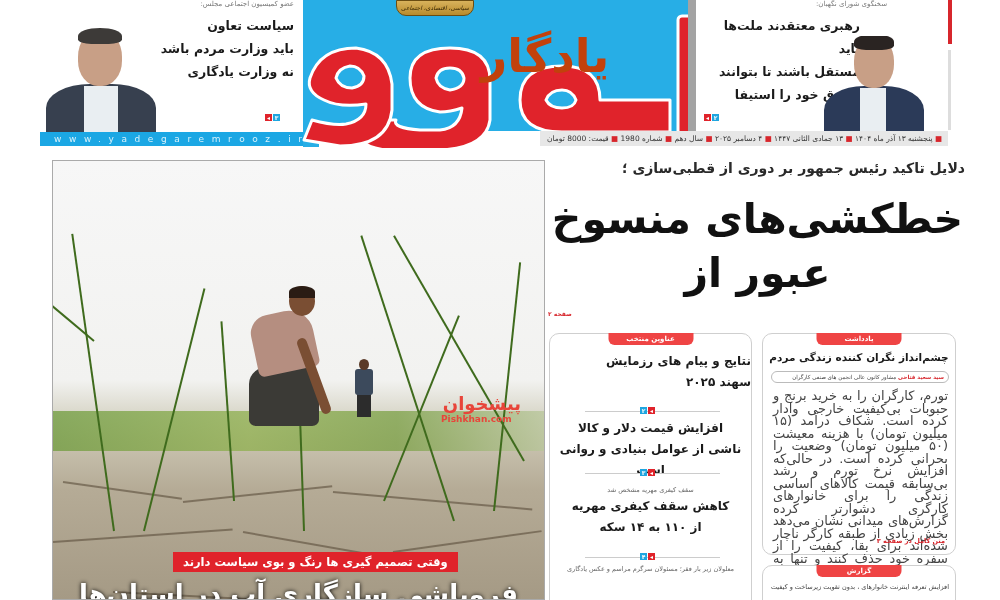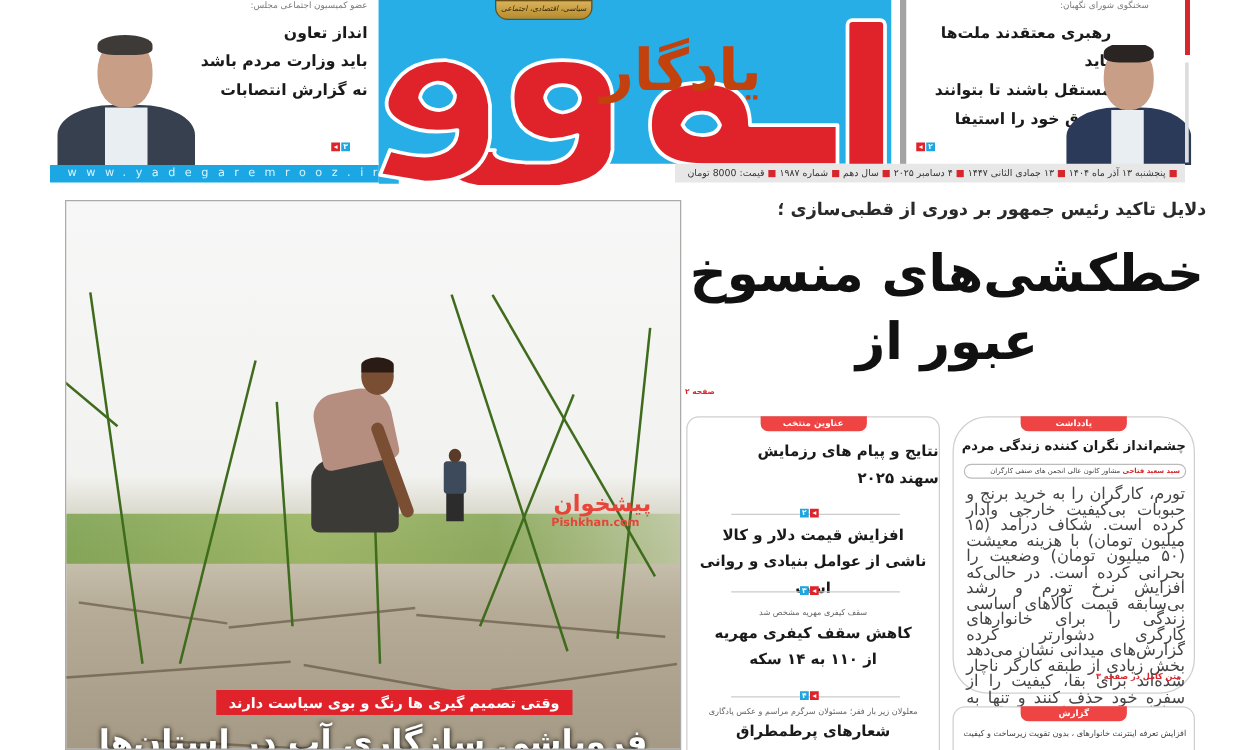--- a/index.html
+++ b/index.html
@@ -26,21 +26,21 @@
   .page-ref .pr-num { background: #1fa6e0; }
   .page-ref .pr-arrow { background: #e0232b; }
   .url-bar { position: absolute; left: 40px; top: 132px; width: 263px; height: 14px; background: #1ba7e4; color: #d9f2fc; font-size: 9px; letter-spacing: 7.6px; line-height: 14px; padding-left: 14px; white-space: nowrap; overflow: hidden; }
 
   .logo-blue { position: absolute; left: 303px; top: 0; width: 410px; height: 131px; background: #27aee6; }
   .logo-blue-ext { position: absolute; left: 303px; top: 0; width: 16px; height: 147px; background: #27aee6; }
   .gold-badge { position: absolute; left: 396px; top: 0; width: 78px; height: 16px; background: linear-gradient(#d8b25c, #b88b2c); border-radius: 0 0 10px 10px; border: 1px solid #6b4d12; color: #3b2a07; font-size: 6px; text-align: center; line-height: 14px; font-style: italic; }
   .logo-sub { position: absolute; left: 465px; top: 36px; width: 160px; text-align: center; color: #c2410c; font-size: 46px; font-weight: bold; letter-spacing: 8px; line-height: 40px; }
   .logo-main { position: absolute; left: 300px; top: 8px; width: 420px; height: 140px; }
 
-  .right-box { position: absolute; left: 720px; top: 0; width: 263px; height: 132px; background: #fff; border-left: 5px solid #a3a3a3; }
+  .right-box { position: absolute; left: 688px; top: 0; width: 263px; height: 132px; background: #fff; border-left: 8px solid #a3a3a3; }
   .right-box .kicker { position: absolute; right: 64px; top: 0; font-size: 7px; color: #777; }
   .right-box .headline { position: absolute; left: 16px; top: 14px; width: 148px; text-align: right; font-size: 12.5px; font-weight: bold; color: #1a1a1a; line-height: 23px; }
   .right-box .person { left: 128px; top: 36px; width: 100px; height: 96px; }
 
   .dateline { position: absolute; left: 540px; top: 131px; width: 408px; height: 15px; background: #e7e7e7; font-size: 7.5px; color: #333; line-height: 15px; text-align: right; padding-right: 6px; white-space: nowrap; overflow: hidden; }
   .dateline .dot { color: #d7262c; }
 
   
   .surtitle { position: absolute; left: 570px; top: 160px; width: 395px; text-align: right; font-size: 14px; font-weight: bold; color: #2a2a2a; }
   .main-title { position: absolute; left: 545px; top: 192px; width: 425px; text-align: center; font-size: 41px; font-weight: bold; color: #111; line-height: 54px; }
@@ -70,43 +70,43 @@
   
   .card { position: absolute; border: 1px solid #cfcfcf; border-radius: 10px; background: #fff; }
   .card .tag { position: absolute; top: -1px; left: 50%; transform: translateX(-50%); background: #ef4444; color: #fff; font-size: 7px; font-weight: bold; text-align: center; border-radius: 0 0 6px 6px; height: 12px; line-height: 12px; width: 85px; }
   .mid-card { left: 549px; top: 333px; width: 203px; height: 280px; }
   .mid-item { position: absolute; left: 0; width: 100%; text-align: center; direction: rtl; }
   .mid-item .h { font-size: 12px; font-weight: bold; color: #1a1a1a; line-height: 21px; }
   .mid-item .k { font-size: 6.5px; color: #666; line-height: 12px; }
   .mid-sep { position: absolute; left: 35px; width: 135px; height: 1px; background: #ccc; }
   .mid-sep .page-ref { left: 55px; top: -4px; }
 
-  .note-card { left: 762px; top: 333px; width: 194px; height: 222px; border-radius: 28px; }
+  .note-card { left: 762px; top: 333px; width: 194px; height: 222px; }
   .note-card .title { position: absolute; left: 0; top: 17px; width: 100%; text-align: center; font-size: 10.5px; font-weight: bold; color: #1a1a1a; direction: rtl; }
   .note-card .byline { position: absolute; left: 8px; top: 37px; width: 178px; height: 12px; border: 1px solid #bbb; border-radius: 6px; font-size: 5.5px; line-height: 10px; text-align: right; padding-right: 4px; direction: rtl; color: #444; white-space: nowrap; overflow: hidden; }
   .note-card .byline .author { color: #d7262c; font-weight: bold; }
   .note-card .body { position: absolute; left: 10px; top: 56px; width: 175px; font-size: 13px; line-height: 12.5px; color: #444; text-align: justify; direction: rtl; }
   .note-card .more { position: absolute; right: 10px; top: 203px; font-size: 6.5px; color: #d7262c; font-weight: bold; direction: rtl; }
 
   .report-card { left: 762px; top: 565px; width: 194px; height: 60px; }
   .report-card .body { position: absolute; left: 8px; top: 15px; width: 178px; font-size: 6.5px; line-height: 12px; color: #444; text-align: right; direction: rtl; white-space: nowrap; overflow: hidden; }
 </style>
 </head>
 <body>
 
 <div class="masthead">
   <div class="side-rule" style="left:42px;top:0;height:46px;"></div>
   <div class="side-rule grey" style="left:42px;top:50px;height:80px;width:3px;"></div>
 
   <div class="left-box rtl">
     <div class="kicker">عضو کمیسیون اجتماعی مجلس:</div>
     <div class="headline">
-      <div>انداز تعاون</div>
+      <div>سیاست تعاون</div>
       <div>باید وزارت مردم باشد</div>
-      <div>نه گزارش انتصابات</div>
+      <div>نه وزارت یادگاری</div>
     </div>
     <div class="person">
       <div class="suit" style="left:6px;top:56px;width:110px;height:60px;"></div>
       <div class="shirt" style="left:44px;top:58px;width:34px;height:50px;"></div>
       <div class="head" style="left:38px;top:2px;width:44px;height:56px;"></div>
       <div class="hair" style="left:38px;top:0px;width:44px;height:16px;"></div>
     </div>
     <div class="page-ref" style="left:225px;top:114px;">
       <span class="pr-num">۳</span>
       <span class="pr-arrow">◂</span>
@@ -146,21 +146,21 @@
     </div>
   </div>
   <div class="side-rule" style="left:948px;top:0;height:44px;"></div>
   <div class="side-rule grey" style="left:948px;top:50px;height:80px;width:3px;"></div>
 
   <div class="dateline rtl">
     <span class="dot">■</span> <span>پنجشنبه ۱۳ آذر ماه ۱۴۰۴</span>
     <span class="dot">■</span> <span>۱۳ جمادی الثانی ۱۴۴۷</span>
     <span class="dot">■</span> <span>۴ دسامبر ۲۰۲۵</span>
     <span class="dot">■</span> <span>سال دهم</span>
-    <span class="dot">■</span> <span>شماره ۱۹۸۷</span>
+    <span class="dot">■</span> <span>شماره 1980</span>
     <span class="dot">■</span> <span>قیمت: 8000 تومان</span>
   </div>
 </div>
 
 <div class="surtitle rtl">دلایل تاکید رئیس جمهور بر دوری از قطبی‌سازی ؛</div>
 <div class="main-title rtl">
   <div>خطکشی‌های منسوخ</div>
   <div>عبور از</div>
 </div>
 <div class="page-tag rtl">صفحه ۲</div>
@@ -235,21 +235,20 @@
   </div>
   <div class="mid-sep" style="top:223px;">
     <div class="page-ref">
       <span class="pr-num">۴</span>
       <span class="pr-arrow">◂</span>
     </div>
   </div>
 
   <div class="mid-item" style="top:229px;">
     <div class="k">معلولان زیر بار فقر؛ مسئولان سرگرم مراسم و عکس یادگاری</div>
-    <div class="h">شعارهای پرطمطراق</div>
   </div>
 </div>
 
 <div class="card note-card">
   <div class="tag">یادداشت</div>
   <div class="title">چشم‌انداز نگران کننده زندگی مردم</div>
   <div class="byline">
     <span class="author">سید سعید فتاحی</span>
     <span>مشاور کانون عالی انجمن های صنفی کارگران</span>
   </div>

